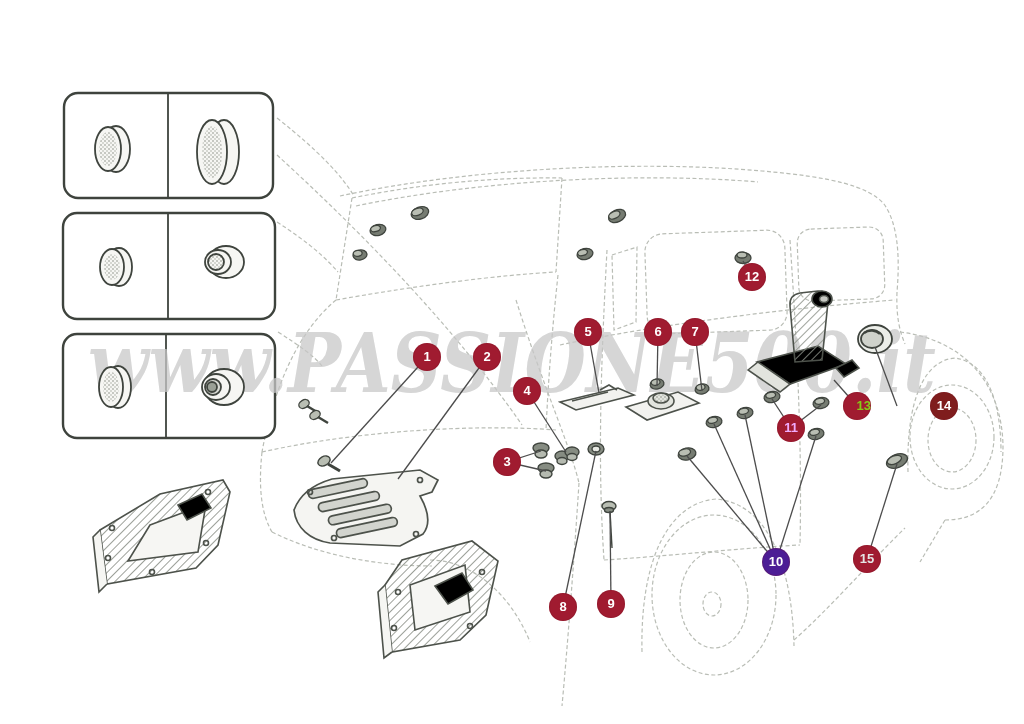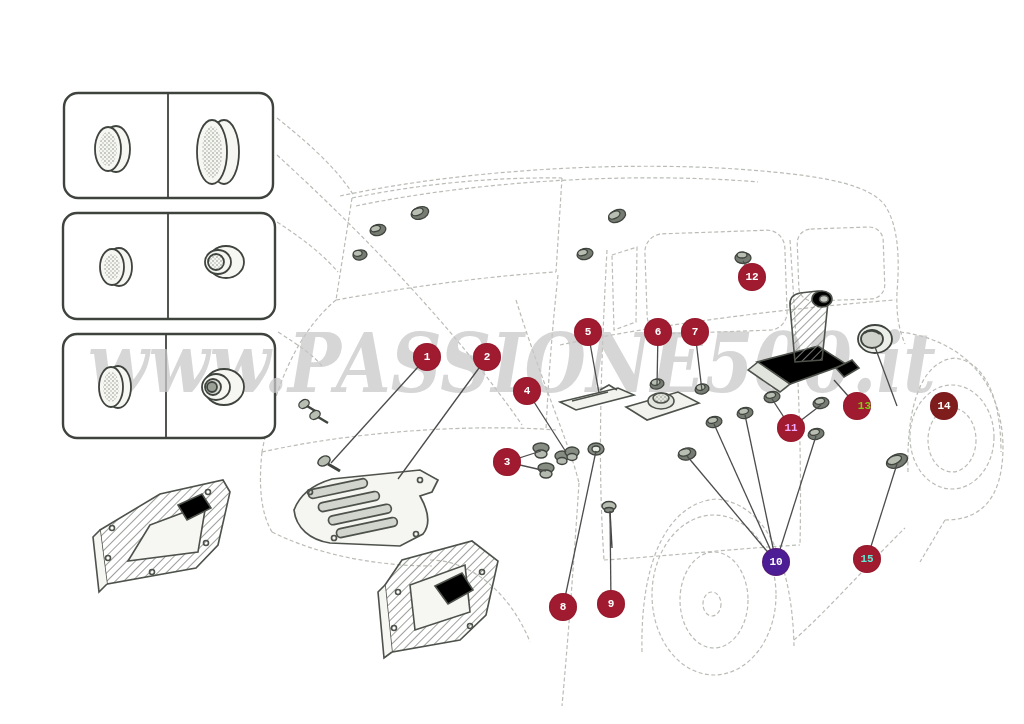--- a/index.html
+++ b/index.html
@@ -1,22 +1,22 @@
 <!DOCTYPE html>
 <html><head>
 <meta charset="utf-8">
 <style>
   html,body{margin:0;padding:0;background:#ffffff;}
   #stage{position:relative;width:1024px;height:724px;background:#ffffff;overflow:hidden;
          font-family:"Liberation Sans",sans-serif;}
   #art{position:absolute;left:0;top:0;width:1024px;height:724px;}
   #callout-layer{position:absolute;left:0;top:0;width:1024px;height:724px;pointer-events:none;}
   .callout{position:absolute;width:28px;height:28px;margin-left:-14px;margin-top:-14px;
-           border-radius:50%;color:#fff;font-weight:bold;font-size:11px;line-height:28px;
-           text-align:center;font-family:Liberation Mono, monospace;
+           border-radius:50%;color:#fff;font-weight:bold;font-size:13px;line-height:28px;
+           text-align:center;font-family:Liberation Sans, sans-serif;
            box-shadow:0 0 0 1px rgba(120,20,35,.25) inset;}
   .wm{font-family:"DejaVu Serif","Liberation Serif",serif;font-style:italic;font-weight:bold;}
 </style>
 </head>
 <body>
 
 <div id="stage">
 <svg id="art" viewBox="0 0 1024 724">
   <defs>
     <pattern id="hatch" width="6" height="6" patternUnits="userSpaceOnUse" patternTransform="rotate(45)">
@@ -315,15 +315,15 @@
       <div class="callout" style="left: 588px; top: 332px; background: rgb(160, 27, 48); color: rgb(255, 255, 255);">5</div>
       <div class="callout" style="left: 658px; top: 332px; background: rgb(160, 27, 48); color: rgb(255, 255, 255);">6</div>
       <div class="callout" style="left: 695px; top: 332px; background: rgb(160, 27, 48); color: rgb(255, 255, 255);">7</div>
       <div class="callout" style="left: 563px; top: 607px; background: rgb(160, 27, 48); color: rgb(255, 255, 255);">8</div>
       <div class="callout" style="left: 611px; top: 604px; background: rgb(160, 27, 48); color: rgb(255, 255, 255);">9</div>
       <div class="callout" style="left: 776px; top: 562px; background: #4c1d95; color: rgb(255, 255, 255);">10</div>
       <div class="callout" style="left: 791px; top: 428px; background: rgb(160, 27, 48); color: #f0abfc;">11</div>
       <div class="callout" style="left: 752px; top: 277px; background: rgb(160, 27, 48); color: rgb(255, 255, 255);">12</div>
       <div class="callout" style="left: 857px; top: 406px; background: rgb(160, 27, 48); color: #84cc16; text-align: right;">13</div>
       <div class="callout" style="left: 944px; top: 406px; background: #7f1d1d; color: rgb(255, 255, 255);">14</div>
-      <div class="callout" style="left: 867px; top: 559px; background: rgb(160, 27, 48); color: #5eead4;">15</div>
+      <div class="callout" style="left: 867px; top: 559px; background: rgb(160, 27, 48); color: #e5e5e5;">15</div>
     </div>
 </div>
 
 </body></html>

